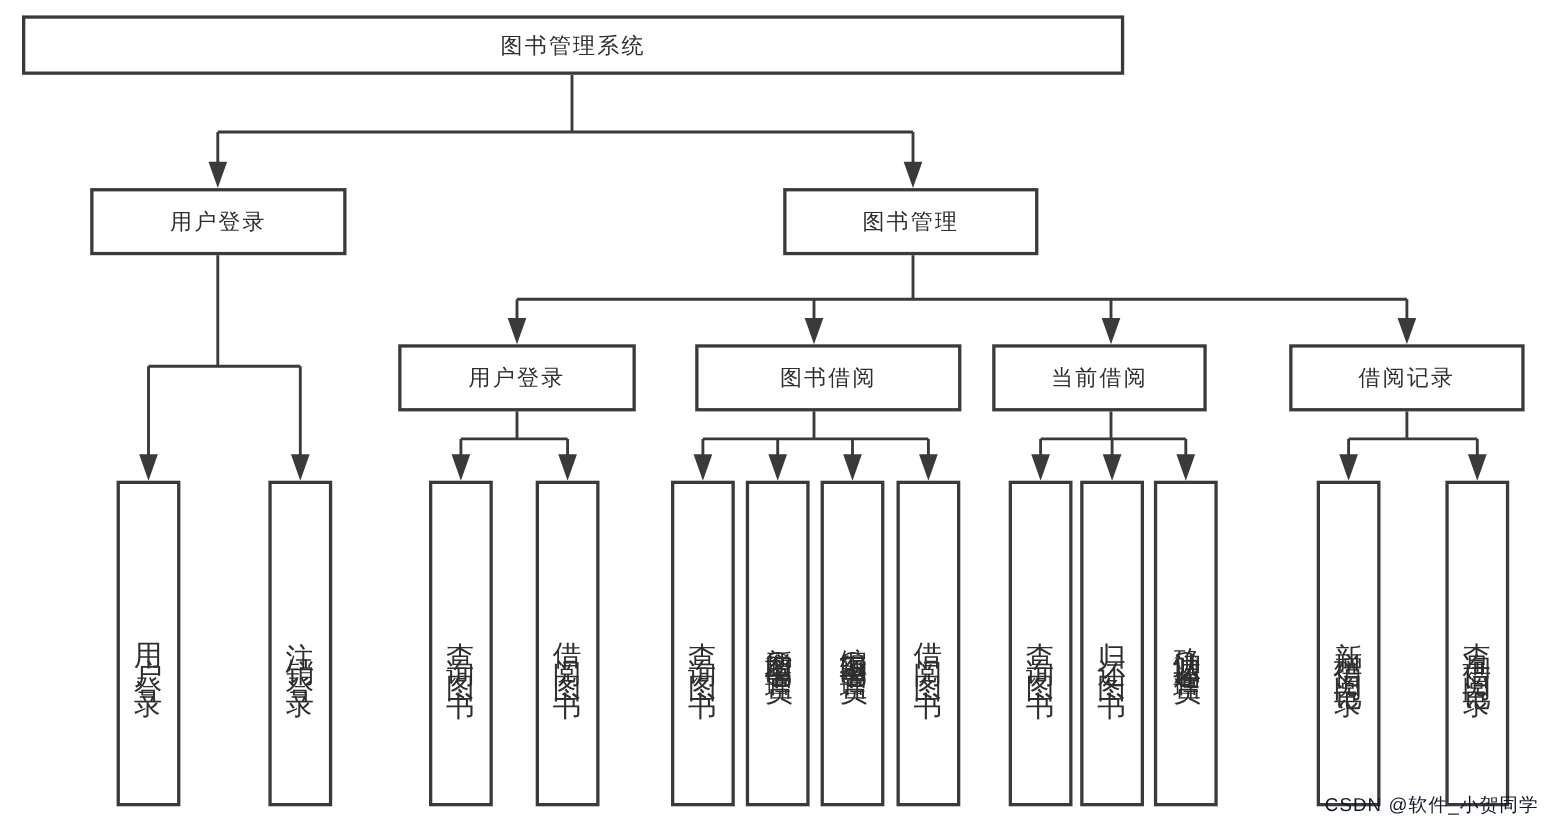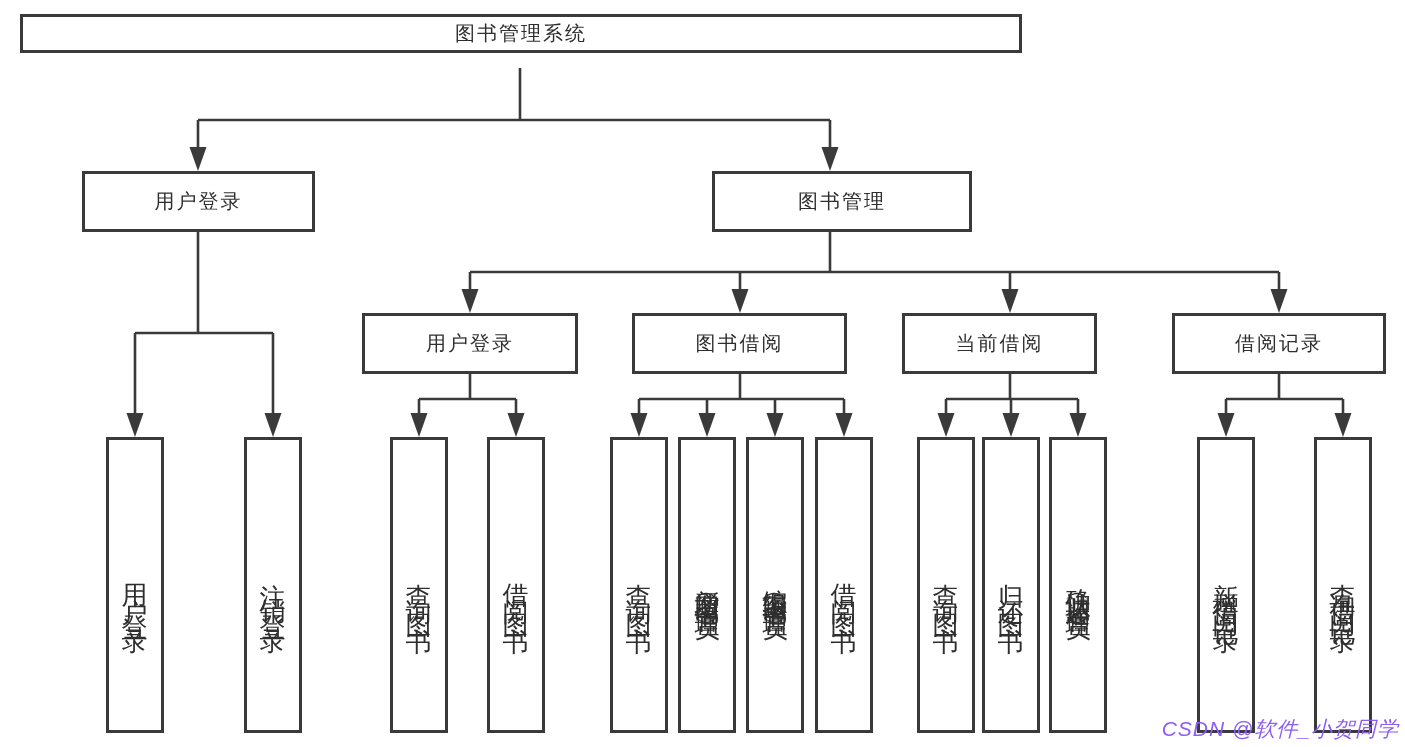--- a/index.html
+++ b/index.html
@@ -45,25 +45,24 @@
     line-height: 1;
     white-space: nowrap;
   }
   .v4 span { font-size: 26px; letter-spacing: 15px; text-indent: 15px; }
   .v6 span { font-size: 26px; letter-spacing: 9px;  text-indent: 9px;  }
   .v9 span { font-size: 25px; letter-spacing: 4px;  text-indent: 4px;  }
   .watermark {
     position: absolute;
     right: 6px;
     bottom: 4px;
-    font-size: 21px;
-    color: #8b5cf6;
+    font-size: 17px;
+    color: #0f172a;
     z-index: 2;
     letter-spacing: 1px;
-    font-style: italic;
   }
   .cline {
     stroke: #3a3a3a;
     stroke-width: 2.6;
     fill: none;
   }
   .ahead {
     fill: #3a3a3a;
     stroke: none;
   }
@@ -116,35 +115,35 @@
       <polygon class="ahead" points="1069.5,413 1086.5,413 1078,437"></polygon>
     </g>
 
     <g>
       <path class="cline" d="M1279 373 V399 M1226 399 H1343 M1226 399 V414 M1343 399 V414"></path>
       <polygon class="ahead" points="1217.5,413 1234.5,413 1226,437"></polygon>
       <polygon class="ahead" points="1334.5,413 1351.5,413 1343,437"></polygon>
     </g>
   </svg>
 
-  <div class="node node-root" style="left:20px; top:14px; width:1002px; height:39px;">
+  <div class="node node-root" style="left:20px; top:14px; width:1002px; height:54px;">
     <span>图书管理系统</span>
   </div>
 
   <div class="node node-h" style="left:82px; top:171px; width:233px; height:61px;">
     <span>用户登录</span>
   </div>
-  <div class="node node-h" style="left:712px; top:171px; width:260px; height:61px;">
+  <div class="node node-h" style="left:712px; top:171px; width:232px; height:61px;">
     <span>图书管理</span>
   </div>
 
   <div class="node node-h" style="left:362px; top:313px; width:216px; height:61px;">
     <span>用户登录</span>
   </div>
-  <div class="node node-h" style="left:632px; top:313px; width:215px; height:61px;">
+  <div class="node node-h" style="left:632px; top:313px; width:242px; height:61px;">
     <span>图书借阅</span>
   </div>
   <div class="node node-h" style="left:902px; top:313px; width:195px; height:61px;">
     <span>当前借阅</span>
   </div>
   <div class="node node-h" style="left:1172px; top:313px; width:214px; height:61px;">
     <span>借阅记录</span>
   </div>
 
   <div class="node node-v v4" style="left:106px; top:437px; width:58px; height:296px;">

